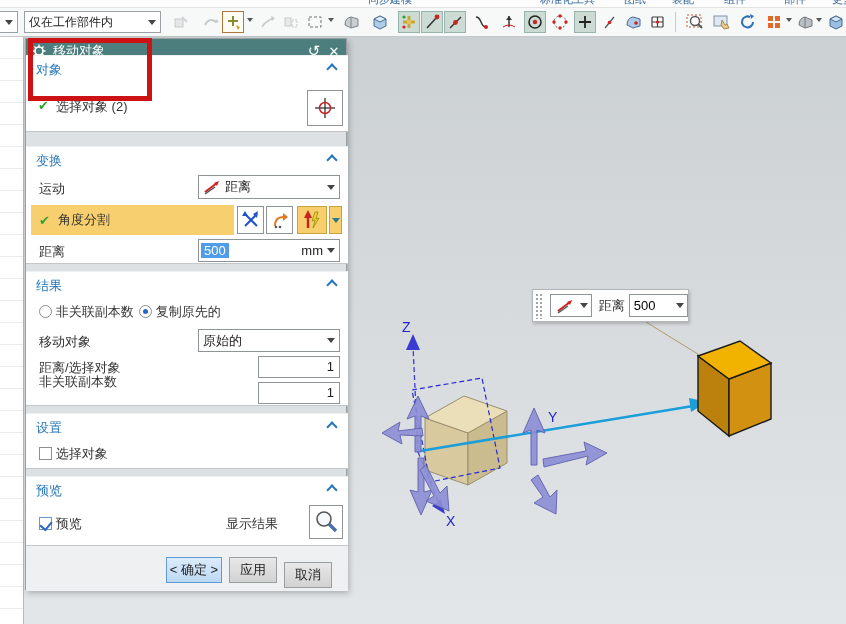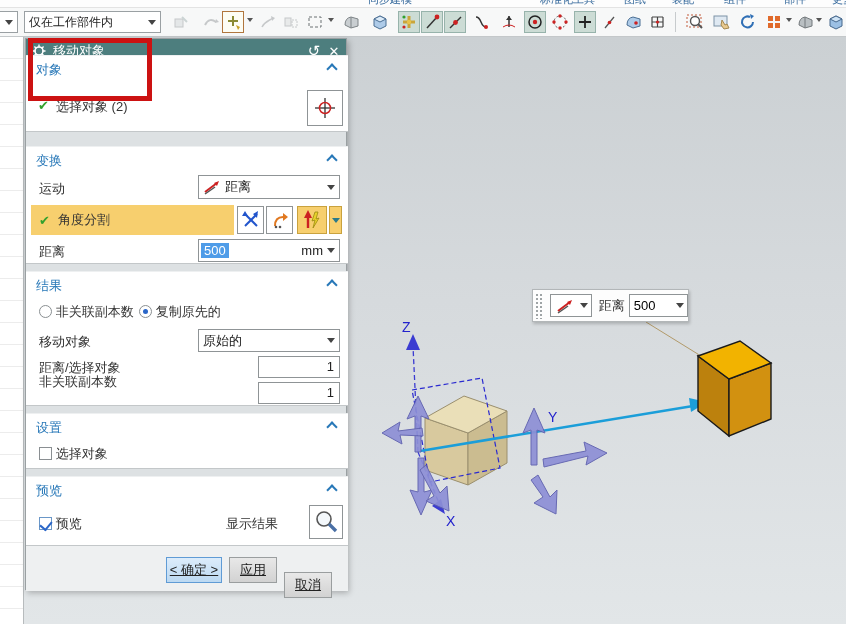--- a/index.html
+++ b/index.html
@@ -39,21 +39,21 @@
   .chev { position:absolute; right:12px; top:9px; width:8px; height:8px; border-left:2px solid #2878b8; border-top:2px solid #2878b8; transform:rotate(45deg); }
   .lbl { position:absolute; font-size:13px; color:#333; white-space:nowrap; }
   .check-green { color:#33a12e; font-size:13px; font-weight:bold; }
   .dd-box { position:absolute; height:24px; background:#fff; border:1px solid #8f9496; display:flex; align-items:center; font-size:13px; color:#222; }
   .num-input { position:absolute; height:22px; background:#fff; border:1px solid #8f9496; font-size:13px; color:#222; text-align:right; padding-right:5px; line-height:20px; }
   .radio { width:13px; height:13px; border-radius:50%; border:1px solid #8a8f92; background:#fff; display:inline-block; vertical-align:-2px; position:relative; }
   .radio.sel::after { content:""; position:absolute; left:3px; top:3px; width:5px; height:5px; border-radius:50%; background:#2a66c8; }
   .cbx { width:13px; height:13px; border:1px solid #8a8f92; background:#fff; display:inline-block; vertical-align:-2px; position:relative; }
   .cbx.checked { border-color:#6a97c8; }
   .cbx.checked::after { content:""; position:absolute; left:2px; top:1px; width:6px; height:9px; border-right:2px solid #2a66c8; border-bottom:2px solid #2a66c8; transform:rotate(40deg); }
-  .btn { position:absolute; height:26px; border:1px solid #9a9e9f; background:linear-gradient(#e8e8e8,#d2d2d2); font-size:13px; color:#222; text-align:center; line-height:24px;text-decoration:underline; }
+  .btn { position:absolute; height:26px; border:1px solid #9a9e9f; background:linear-gradient(#e8e8e8,#d2d2d2); font-size:13px; color:#222; text-align:center; line-height:24px; }
   .btn.primary { background:linear-gradient(#dcecfb,#bcd9f2); border-color:#5f9bd5; }
   .sel-text { background:#4f9ce8; color:#fff; padding:0 3px; }
   .sq-btn { position:absolute; background:#fff; border:1px solid #8f9496; display:flex; align-items:center; justify-content:center; }
 
   
   #red-box { position:absolute; left:28px; top:38px; width:124px; height:63px; border:5px solid #cc1212; z-index:50; pointer-events:none; }
 
   
   #mini-toolbar { position:absolute; left:532px; top:289px; width:157px; height:33px; background:#fdfdfd; border:1px solid #b2b6b8; box-shadow:1px 2px 3px rgba(0,0,0,.2); display:flex; align-items:center; z-index:10; }
   #mini-handle { width:9px; height:26px; margin-left:2px; background-image:radial-gradient(#9fa4a6 1px, transparent 1.2px); background-size:4px 4px; }
@@ -430,19 +430,19 @@
         <svg width="26" height="26">
           <circle cx="11" cy="10" r="7" fill="#f4f8fb" stroke="#555" stroke-width="1.6"></circle>
           <line x1="16" y1="15" x2="23" y2="22" stroke="#4a6fa5" stroke-width="3.4"></line>
         </svg>
       </div>
     </div>
 
     <div class="abs" style="left:0;top:507px;width:322px;height:45px;background:#eef0f1">
       <div class="btn primary" style="left:140px;top:11px;width:56px">&lt; 确定 &gt;</div>
       <div class="btn" style="left:203px;top:11px;width:48px">应用</div>
-      <div class="btn" style="left:258px;top:26px;width:48px">取消</div>
+      <div class="btn" style="left:258px;top:16px;width:48px">取消</div>
     </div>
   </div>
 
   <div id="red-box"></div>
 
 </div>
 
 </body></html>

